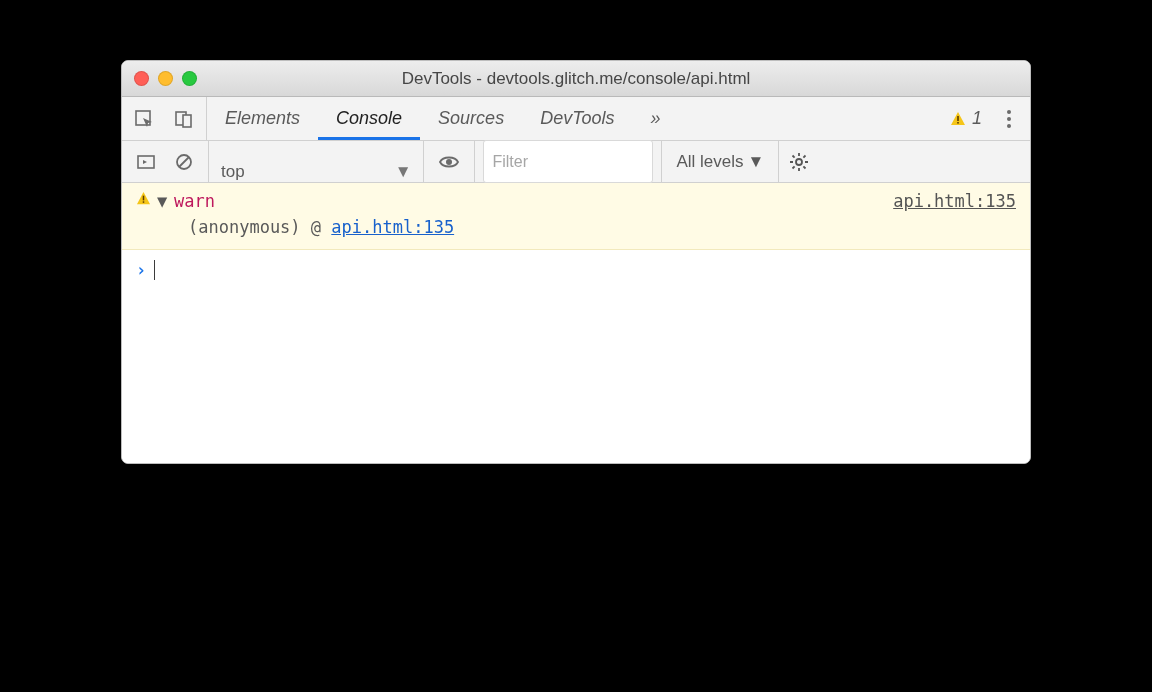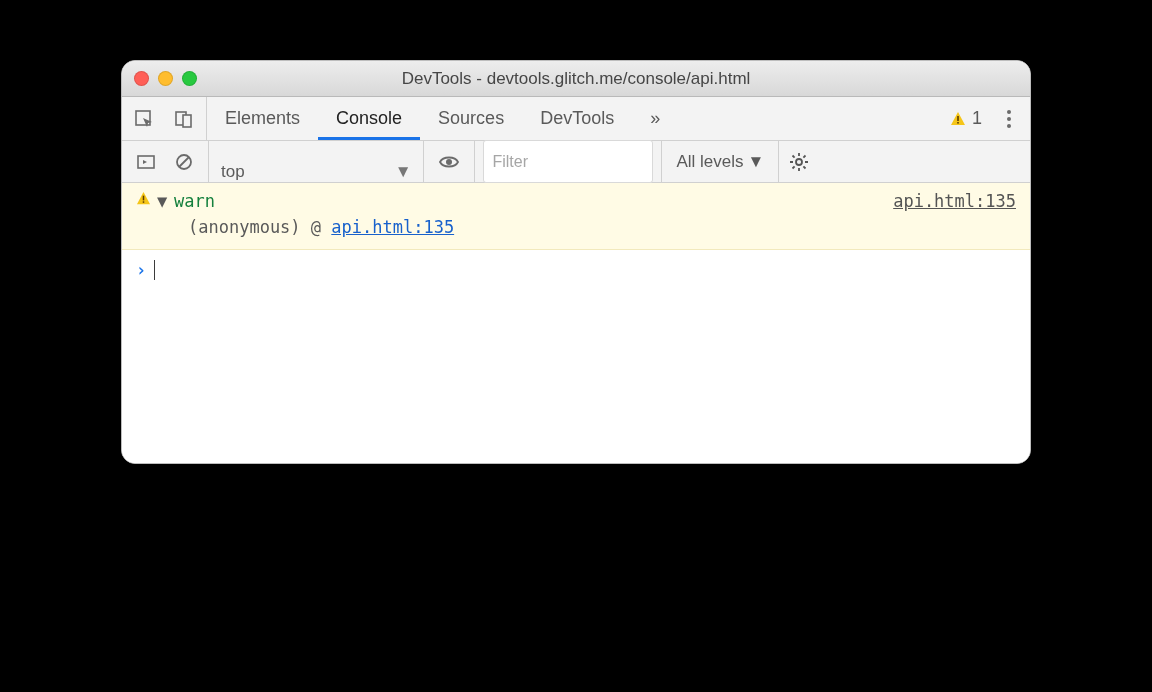--- a/index.html
+++ b/index.html
@@ -9,21 +9,21 @@
     height: 692px;
     font-family: "Helvetica Neue", Arial, sans-serif;
     display: flex;
     align-items: flex-start;
     justify-content: center;
     padding-top: 60px;
   }
   .window {
     width: 910px;
     background: #fff;
-    border-radius: 14px;
+    border-radius: 7px;
     box-shadow: 0 20px 60px rgba(0,0,0,.45);
     overflow: hidden;
     border: 1px solid #bdbdbd;
   }
   .titlebar {
     height: 36px;
     background: linear-gradient(#ededed,#d8d8d8);
     border-bottom: 1px solid #b9b9b9;
     display: flex;
     align-items: center;
@@ -37,20 +37,21 @@
   .title { position:absolute; left:0; right:0; text-align:center; font-size:17px; color:#464646; pointer-events:none; }
 
   .tabbar {
     height: 44px;
     border-bottom: 1px solid #d0d0d0;
     display: flex;
     align-items: center;
     background: #f3f3f3;
     font-size: 18px;
     color: #5a5a5a;
+    font-style: italic;
   }
   .tabbar .leading { display:flex; align-items:center; padding:0 8px; height:100%; gap:12px; border-right:1px solid #d0d0d0; }
   .icon-btn { width:28px; height:28px; display:flex; align-items:center; justify-content:center; color:#6b6b6b; cursor:pointer; }
   .tabs { display:flex; height:100%; align-items:stretch; }
   .tab { padding:0 18px; display:flex; align-items:center; cursor:pointer; color:#5a5a5a; }
   .tab.active { color:#222; border-bottom:3px solid #1a73e8; padding-top:3px; }
   .tabbar .trailing { margin-left:auto; display:flex; align-items:center; gap:14px; padding-right:8px; height:100%; }
   .warn-count { display:flex; align-items:center; gap:6px; color:#5a5a5a; }
   .warn-tri { color:#e2a400; }
   .kebab { width:26px; height:26px; display:flex; flex-direction:column; align-items:center; justify-content:center; gap:3px; cursor:pointer; }
@@ -86,21 +87,21 @@
 
   .console-body { min-height: 280px; background:#fff; font-family: Menlo, Consolas, monospace; font-size:17px; }
   .msg {
     background:#fffbe5;
     border-bottom:1px solid #f2e9bc;
     padding:8px 14px 12px 14px;
   }
   .msg-row1 { display:flex; align-items:flex-start; }
   .warn-ico { color:#e2a400; width:18px; flex:0 0 18px; text-align:center; }
   .disclosure { width:16px; flex:0 0 16px; text-align:center; color:#595959; user-select:none; cursor:pointer; }
-  .msg-text { color:#15803d; padding-left:4px; }
+  .msg-text { color:#be185d; padding-left:4px; }
   .msg-src { margin-left:auto; color:#545454; text-decoration:underline; cursor:pointer; }
   .msg-row2 { padding-left:52px; padding-top:6px; color:#5a5a5a; }
   .msg-row2 a { color:#1861cc; text-decoration:underline; cursor:pointer; }
 
   .prompt { display:flex; align-items:center; padding:10px 14px; gap:8px; }
   .prompt-chevron { color:#1a73e8; font-weight:bold; }
   .caret {
     width:1px; height:20px; background:#3b3b3b;
   }
 

